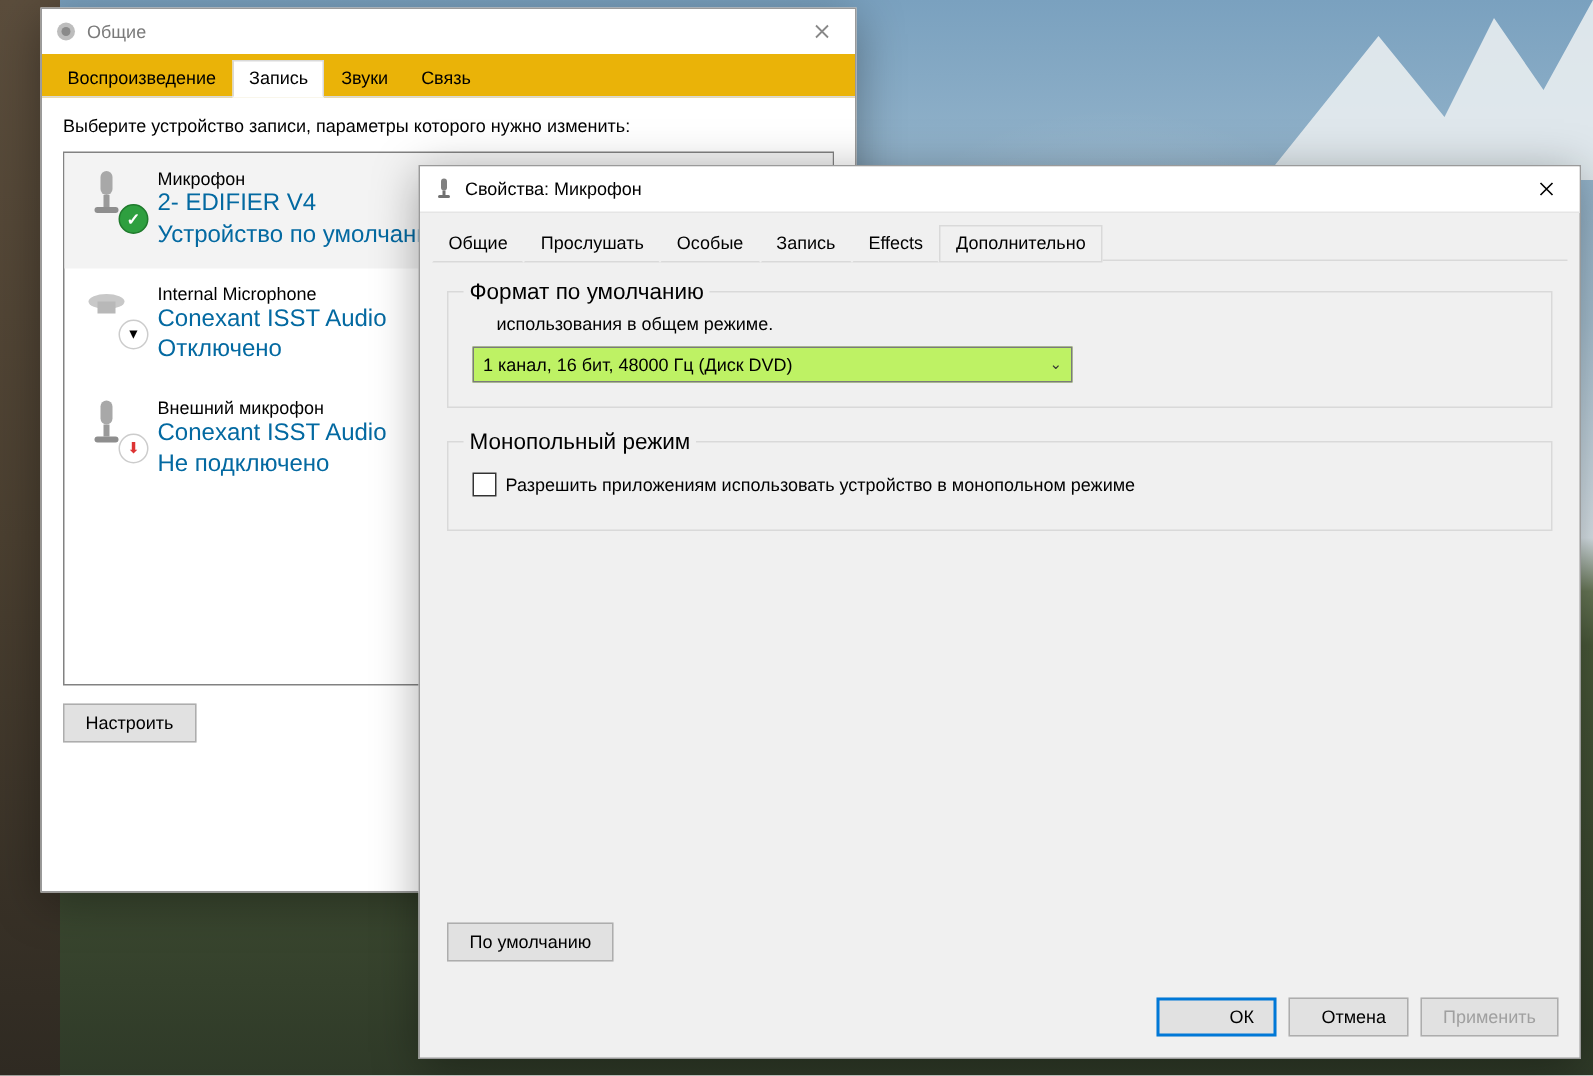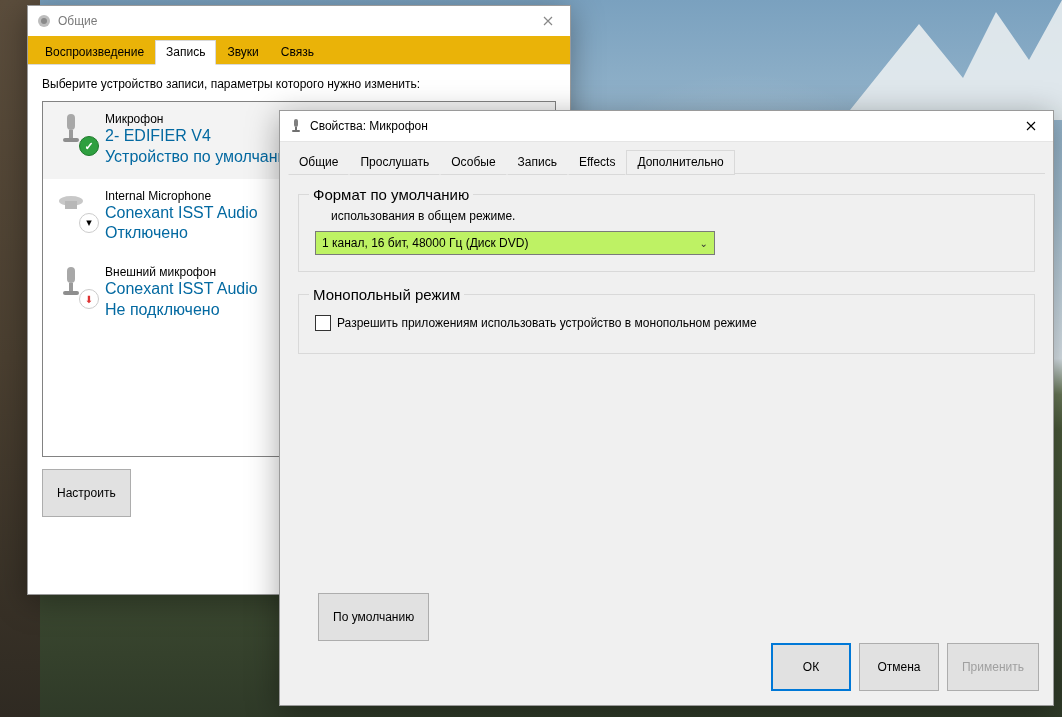--- a/index.html
+++ b/index.html
@@ -128,25 +128,26 @@
     background:#fff;
     border:1px solid #ccc;
   }
   .badge.green { background:#2e9f3f; border-color:#1f7a2c; }
   .badge.green::after { content:"✓"; color:#fff; font-size:11px; font-weight:bold; }
   .badge.black::after { content:"▾"; color:#000; font-size:11px; }
   .badge.red::after { content:"⬇"; color:#d33; font-size:10px; }
   .btn {
     background:#e1e1e1;
     border:1px solid #adadad;
-    padding:16px 14px;
+    padding:5px 14px;
     font-size:12px;
     font-family:inherit;
     cursor:default;
     min-width:50px;
+    text-align:right;
   }
   .btn.default { border:1px solid #0078d7; box-shadow:inset 0 0 0 1px #0078d7; }
   .btn[disabled] { color:#a0a0a0; }
 
   
   #props-win {
     left: 279px; top: 110px;
     width: 773px; height: 594px;
     background:#f0f0f0;
   }
@@ -354,21 +355,21 @@
     </div>
 
     <div class="group" style="margin-top:22px;">
       <span class="group-title">Монопольный режим</span>
       <div class="chk-row">
         <span class="chk"></span>
         <span>Разрешить приложениям использовать устройство в монопольном режиме</span>
       </div>
     </div>
 
-    <div style="position:absolute; left:18px; bottom:64px;margin-left:20px;">
+    <div style="position:absolute; left:18px; bottom:64px;">
       <button class="btn">По умолчанию</button>
     </div>
   </div>
 
   <div class="btnrow">
     <button class="btn default">ОК</button>
     <button class="btn">Отмена</button>
     <button class="btn" disabled="">Применить</button>
   </div>
 </div>

